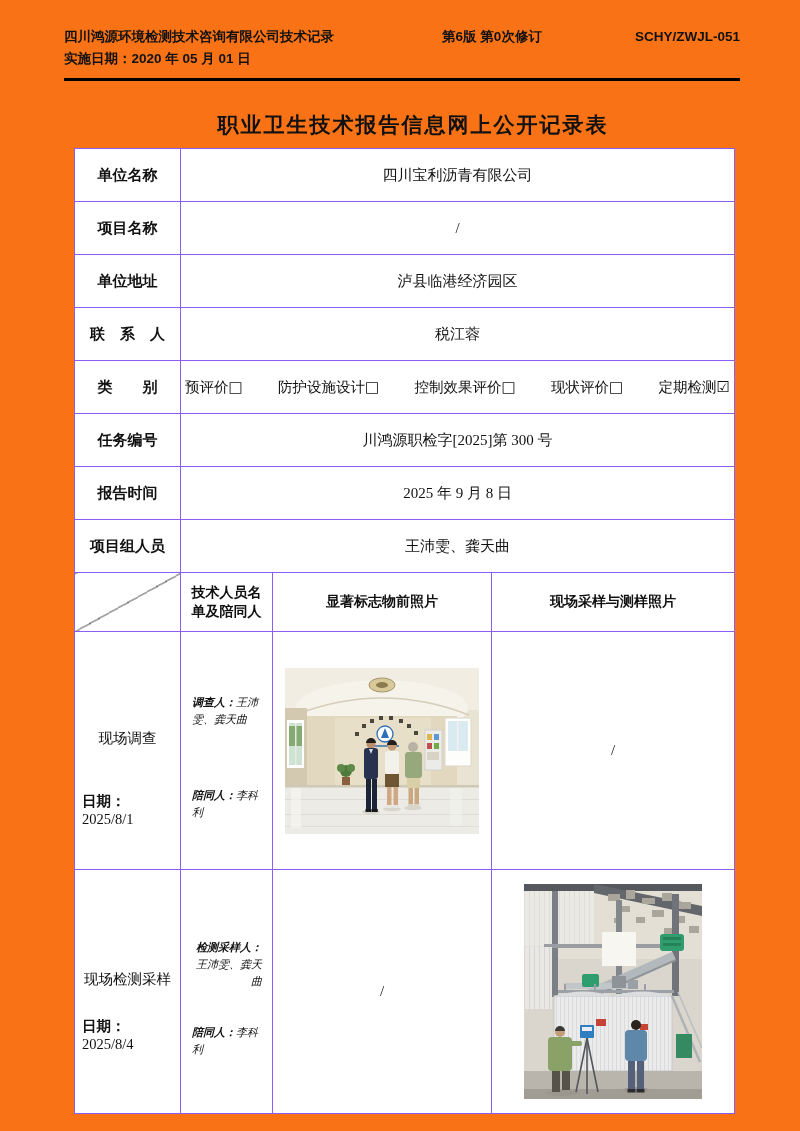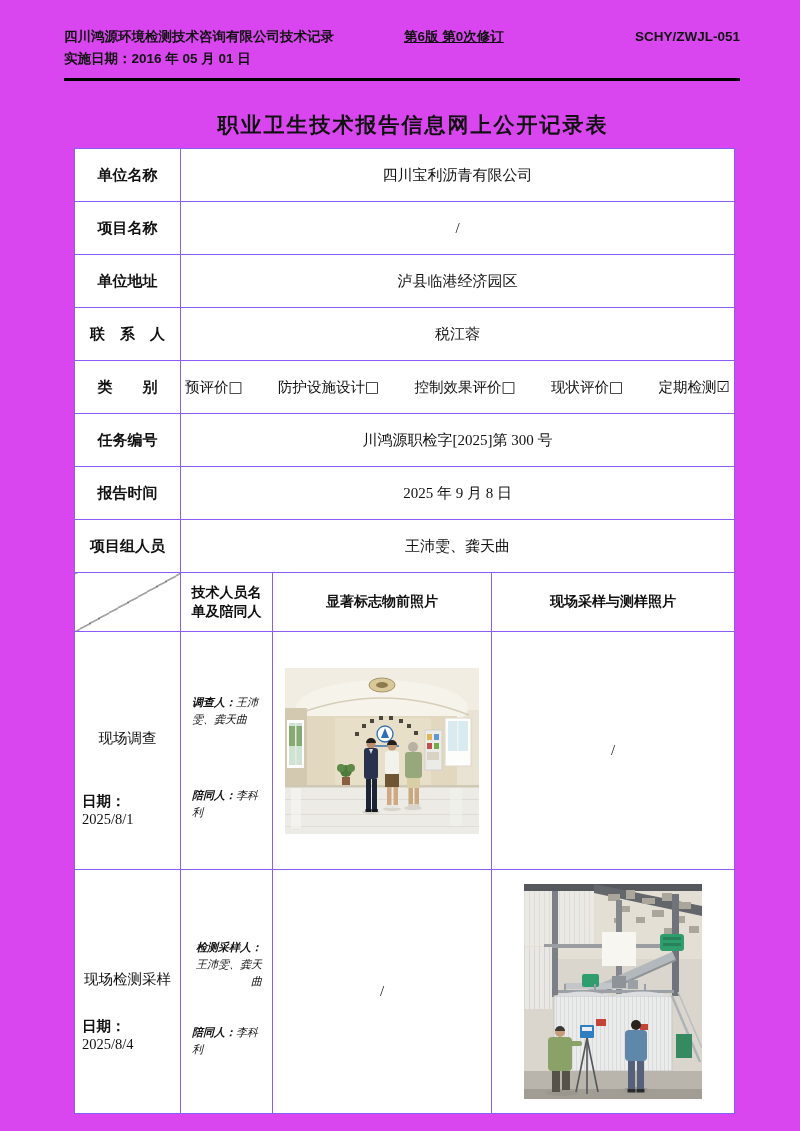--- a/index.html
+++ b/index.html
@@ -1,30 +1,30 @@
 <!DOCTYPE html>
 <html><head>
 <meta charset="utf-8">
 <style>
   html,body { margin:0; padding:0; background:#ffffff; }
   .page {
-    position:relative; width:800px; height:1131px; background:#d946ef;
+    position:relative; width:800px; height:1131px; background:#f97316;
     font-family:"Liberation Sans", sans-serif; color:#111;
     overflow:hidden;
   }
   
   .doc-header {
     position:absolute; left:64px; top:26px; width:676px;
     border-bottom:3px solid #000; padding-bottom:8px;
   }
   .h-row1 {
     display:grid; grid-template-columns:340px 1fr 160px;
     font-weight:bold; font-size:13.5px; line-height:22px;
   }
-  .h-row1 .mid { text-align:left;text-decoration:underline; }
+  .h-row1 .mid { text-align:center; }
   .h-row1 .right { text-align:right; }
   .h-row2 {
     display:flex; justify-content:space-between;
     font-weight:bold; font-size:13.5px; line-height:22px;
   }
   
   .title {
     margin:13px; position:absolute; left:0; top:98px; width:800px;
     text-align:center; font-size:21px; font-weight:bold; letter-spacing:2px;
   }
@@ -89,21 +89,21 @@
 
 <div class="page">
 
   <div class="doc-header">
     <div class="h-row1">
       <span>四川鸿源环境检测技术咨询有限公司技术记录</span>
       <span class="mid">第6版 第0次修订</span>
       <span class="right">SCHY/ZWJL-051</span>
     </div>
     <div class="h-row2">
-      <span>实施日期：2016 年 05 月 01 日</span>
+      <span>实施日期：2020 年 05 月 01 日</span>
     </div>
   </div>
 
   <h1 class="title">职业卫生技术报告信息网上公开记录表</h1>
 
   <table class="form">
     <colgroup>
       <col style="width:106px">
         <col style="width:92px">
         <col style="width:219px">

